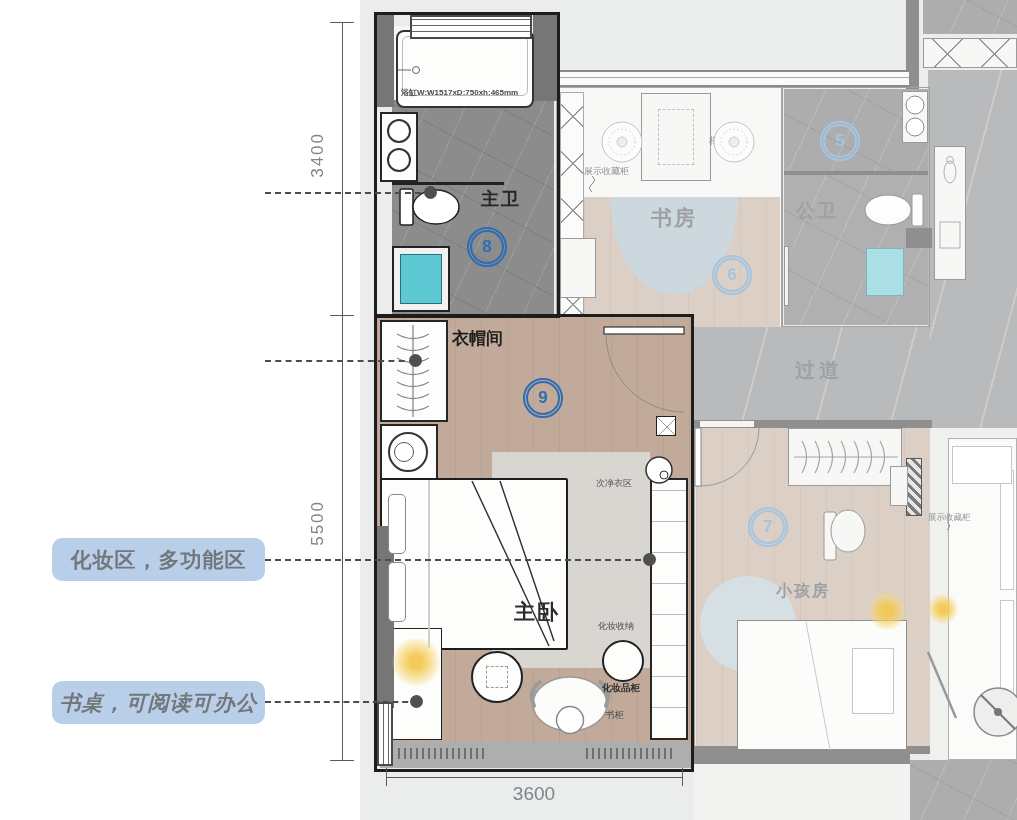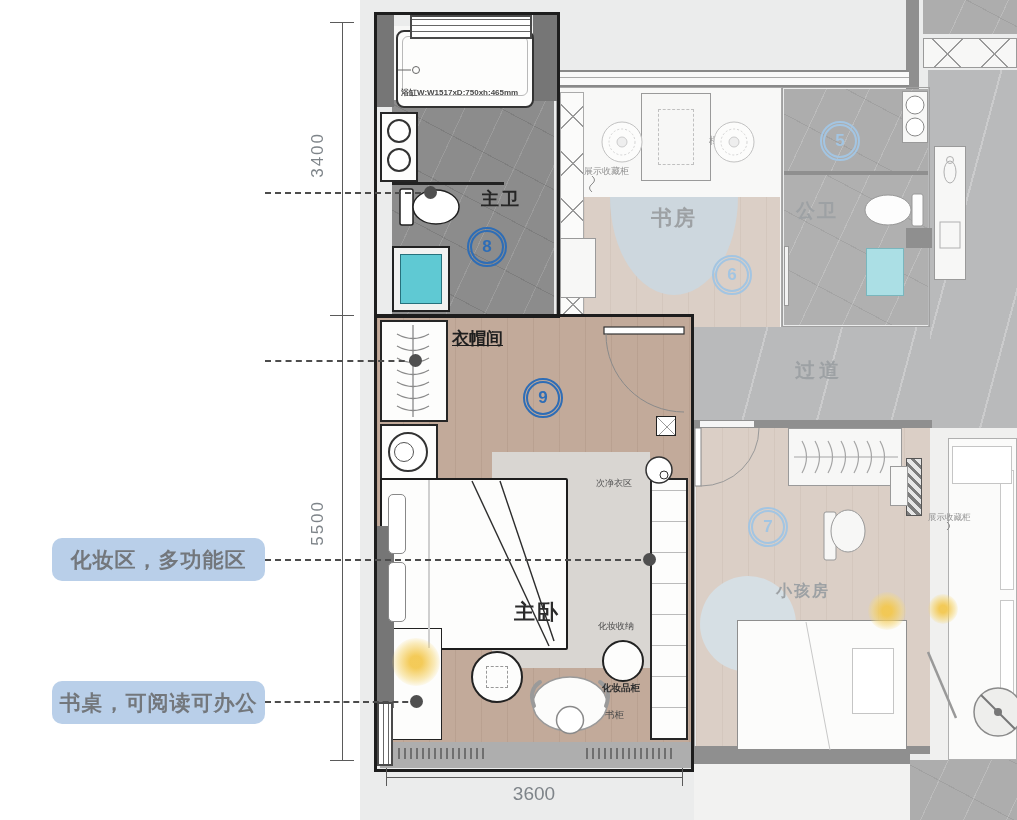--- a/index.html
+++ b/index.html
@@ -123,21 +123,21 @@
   <div class="a" style="left:392px;top:182px;width:112px;height:3px;background:#222;z-index:3;"></div>
   <div class="a wb" style="left:380px;top:112px;width:38px;height:70px;z-index:3;"></div>
   <div class="a" style="left:387px;top:119px;width:24px;height:24px;border:2px solid #333;border-radius:50%;background:#fff;z-index:4;"></div>
   <div class="a" style="left:387px;top:148px;width:24px;height:24px;border:2px solid #333;border-radius:50%;background:#fff;z-index:4;"></div>
   <div class="a rlabel" style="left:481px;top:187px;font-size:18px;letter-spacing:2px;color:#262626;">主卫</div>
   <div class="a marker strong" style="left:467px;top:227px;">8</div>
   <div class="a" style="left:392px;top:246px;width:58px;height:66px;background:#f2f2f1;border:2px solid #222;z-index:3;"></div>
   <div class="a" style="left:400px;top:254px;width:42px;height:50px;background:#5fc9d3;border:1px solid #27717c;z-index:4;"></div>
 
   <div class="a wb" style="left:380px;top:320px;width:68px;height:102px;z-index:3;"></div>
-  <div class="a rlabel" style="left:452px;top:327px;font-size:17px;color:#1f1f1f;text-decoration:underline;">衣帽间</div>
+  <div class="a rlabel" style="left:452px;top:327px;font-size:17px;color:#1f1f1f;">衣帽间</div>
 
   <div class="a wb" style="left:380px;top:424px;width:58px;height:58px;z-index:3;"></div>
   <div class="a" style="left:388px;top:432px;width:40px;height:40px;border:2px solid #333;border-radius:50%;background:#fff;z-index:4;"></div>
   <div class="a" style="left:394px;top:442px;width:20px;height:20px;border:1.5px solid #555;border-radius:50%;z-index:4;"></div>
 
   <div class="a" style="left:492px;top:452px;width:158px;height:216px;background:#d9d6d2;z-index:2;"></div>
   <div class="a" style="left:380px;top:478px;width:188px;height:172px;background:#fdfdfc;border:2px solid #1d1d1d;border-radius:2px;z-index:3;"></div>
   <div class="a" style="left:388px;top:494px;width:18px;height:60px;border:1px solid #888;border-radius:5px;background:#fff;z-index:4;"></div>
   <div class="a" style="left:388px;top:562px;width:18px;height:60px;border:1px solid #888;border-radius:5px;background:#fff;z-index:4;"></div>
   <div class="a" style="left:428px;top:480px;width:2px;height:168px;background:#cfcfcf;z-index:4;"></div>
@@ -253,21 +253,21 @@
       <path d="M928 652 L956 718"></path>
     </g>
     <g stroke="#8a8a8a" fill="none">
       <path d="M592 176 q5 4 0 8 q-5 4 0 8"></path>
       <path d="M947 522 q5 4 0 8"></path>
     </g>
     <path d="M806 622 L830 750" stroke="#c8c8c8" fill="none"></path>
   </svg>
 
   <div class="a pill" style="left:52px;top:538px;width:213px;height:43px;">化妆区，多功能区</div>
-  <div class="a pill" style="left:52px;top:681px;width:213px;height:43px;">书桌，可阅读可办公</div>
+  <div class="a pill" style="left:52px;top:681px;width:213px;height:43px;font-style:italic;">书桌，可阅读可办公</div>
 
   <div class="a dash" style="left:265px;top:192px;width:166px;"></div>
   <div class="a dot" style="left:424px;top:186px;"></div>
   <div class="a dash" style="left:265px;top:360px;width:150px;"></div>
   <div class="a dot" style="left:409px;top:354px;"></div>
   <div class="a dash" style="left:265px;top:559px;width:386px;"></div>
   <div class="a dot" style="left:643px;top:553px;"></div>
   <div class="a dash" style="left:265px;top:701px;width:153px;"></div>
   <div class="a dot" style="left:410px;top:695px;"></div>
 

